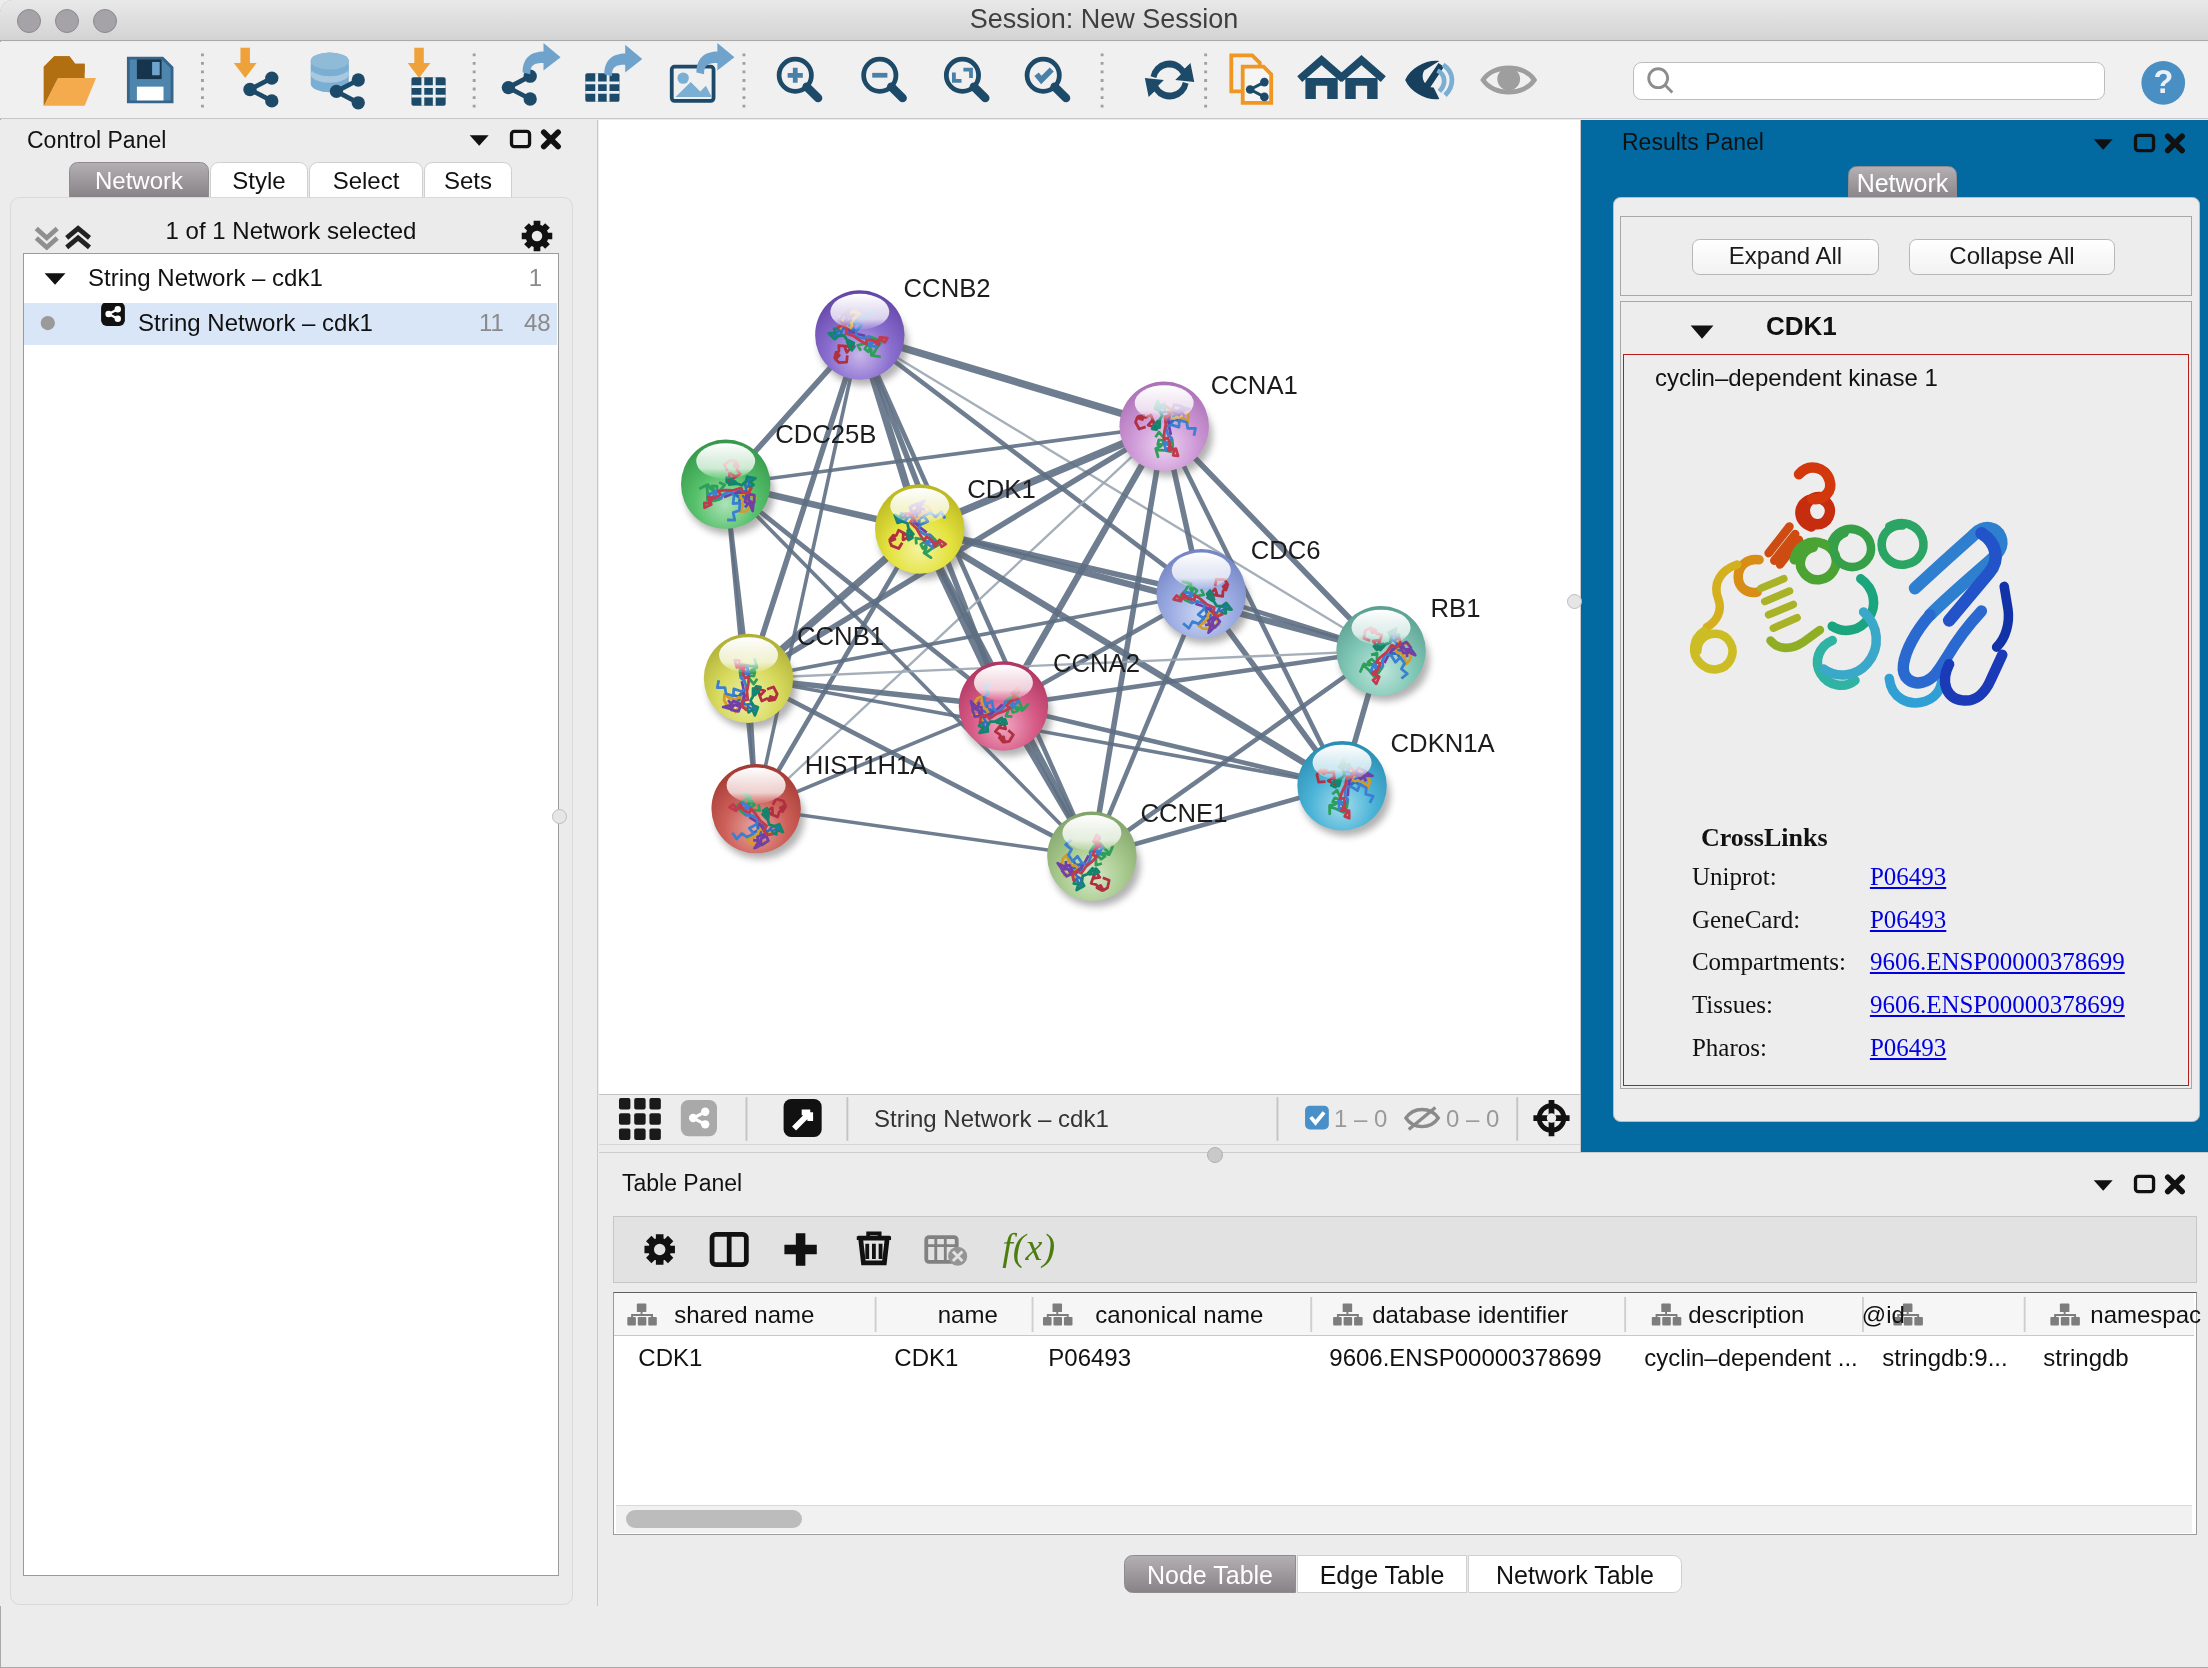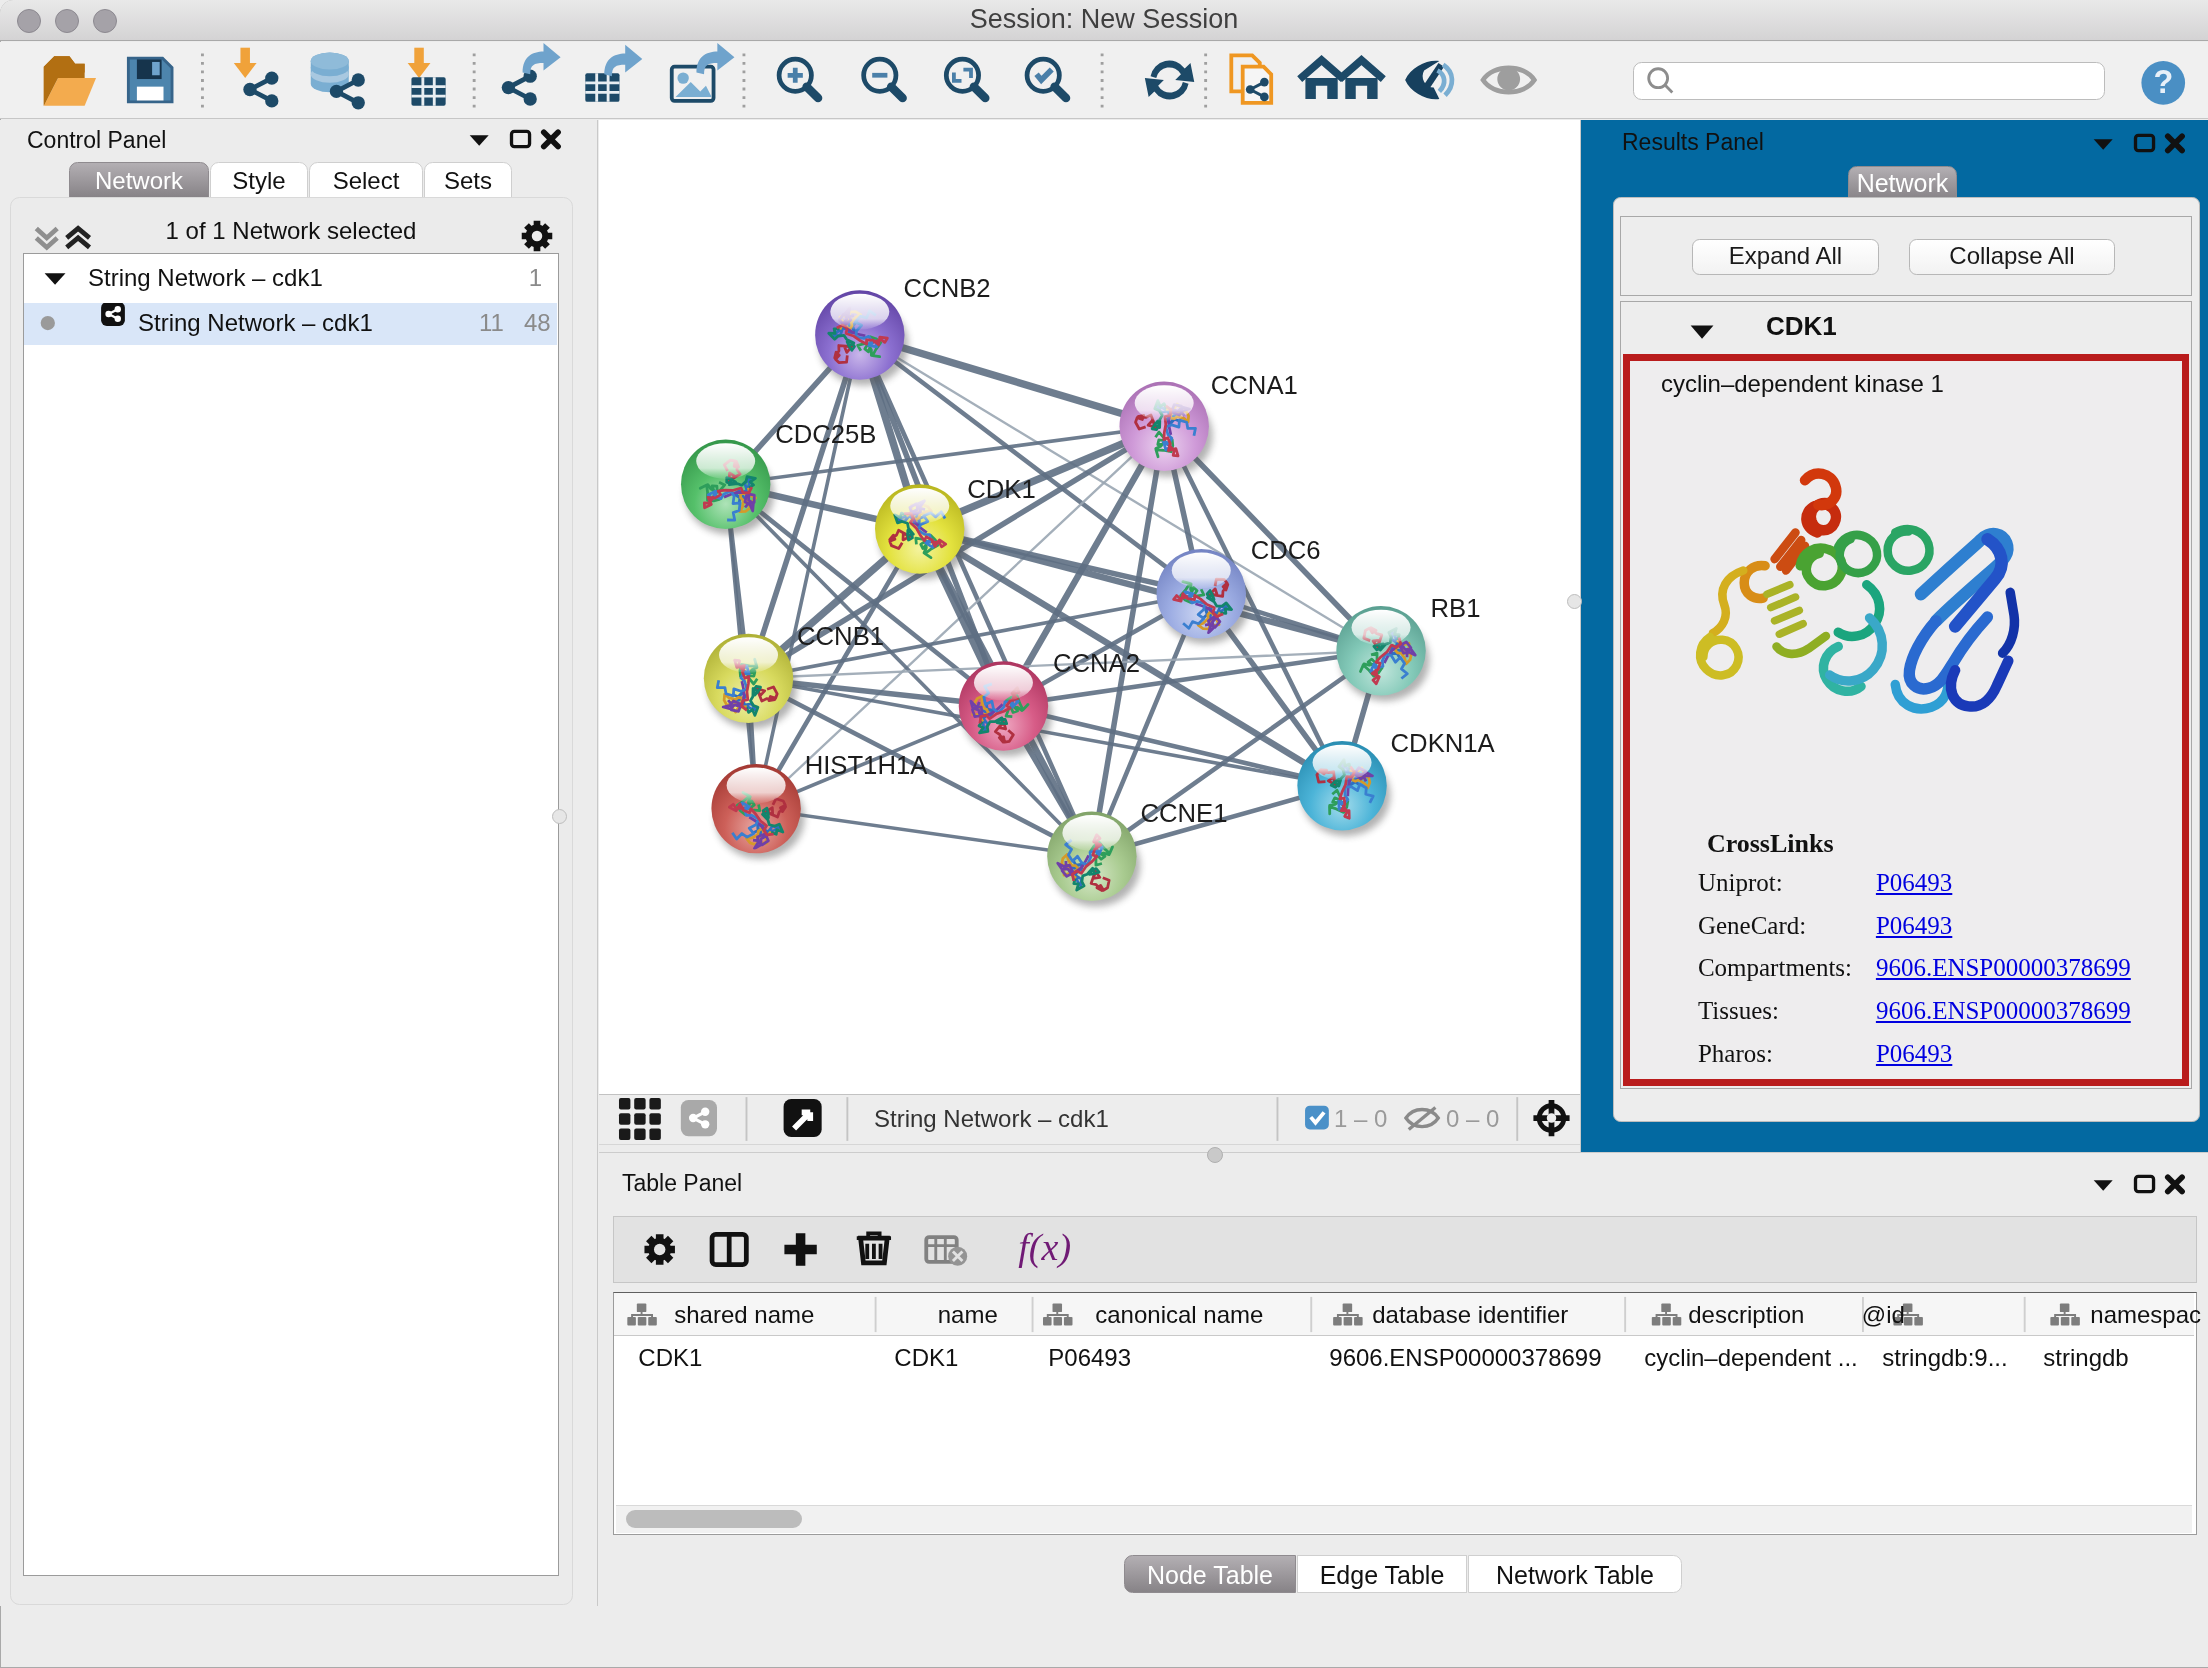--- a/index.html
+++ b/index.html
@@ -577,21 +577,21 @@
     <div class="abs" style="left:32px;top:77px;width:585px;height:923px;background:#ededed;border:1px solid #bdbdbd;border-radius:7.6px;"></div>
     <div class="abs" style="left:39px;top:96px;width:572px;height:80px;border:1px solid #a8a8a8;box-sizing:border-box;">
       <div class="abs btn" style="left:71px;top:22px;width:187px;height:36px;font-size:24px;line-height:32px;">Expand All</div>
       <div class="abs btn" style="left:288px;top:22px;width:206px;height:36px;font-size:24px;line-height:32px;">Collapse All</div>
     </div>
     <div class="abs" style="left:39px;top:181px;width:572px;height:788px;border:1px solid #a8a8a8;box-sizing:border-box;background:#ededed;">
       <svg width="38" height="38" style="position:absolute;left:63px;top:12.4px;" viewBox="0 0 40 40">
           <path d="M7,12 L31,12 L19,26 Z" fill="#111"></path>
         </svg>
       <div class="abs" style="left:145px;top:8.6px;font-size:26px;font-weight:bold;color:#111;">CDK1</div>
-      <div class="abs" style="left:1.9px;top:52px;width:566px;height:732px;border:7px solid #b91c1c;box-sizing:border-box;background:#eeedee;">
+      <div class="abs" style="left:1.9px;top:52px;width:566px;height:732px;border:1px solid #b91c1c;box-sizing:border-box;background:#eeedee;">
         <div class="abs" style="left:31px;top:8.6px;font-size:24px;color:#111;">cyclin–dependent kinase 1</div>
         <svg width="380" height="314" viewBox="0 0 400 330" style="position:absolute;left:23px;top:81px;">
           <g fill="none" stroke-linecap="round">
             <path d="M173,95 c-14,-4 -16,-22 -2,-28 c14,-6 26,6 20,18 c-5,11 -20,10 -24,-2 c-4,-13 8,-22 20,-18" stroke="#c62c0e" stroke-width="11"></path>
             <path d="M160,40 c10,-12 28,-8 32,6 c4,12 -6,22 -18,20" stroke="#d2380c" stroke-width="11"></path>
             <path d="M150,95 l-22,28 m28,-20 l-22,28 m26,-22 l-20,26" stroke="#cc4c12" stroke-width="9"></path>
             <path d="M118,130 c-12,-2 -22,6 -22,18 c0,12 10,18 20,16" stroke="#d88d17" stroke-width="10"></path>
             <path d="M95,135 c-18,6 -26,20 -20,36 c5,13 -2,24 -12,30" stroke="#d4af1e" stroke-width="9"></path>
             <path d="M60,205 c-12,8 -14,24 -4,34 c10,10 26,8 32,-4 c6,-12 -2,-26 -15,-27 c-12,-1 -20,8 -20,18" stroke="#cdbd24" stroke-width="9"></path>
             <path d="M120,160 l24,-10 m-20,24 l26,-11 m-22,25 l26,-11 m-21,25 l25,-11" stroke="#aab327" stroke-width="8"></path>
@@ -651,21 +651,21 @@
           <path d="M-14,-12 h28 l-3,26 h-22 Z" fill="none" stroke="#111" stroke-width="5"></path>
           <path d="M-18,-12 h36 M-6,-12 v-5 h12 v5 M-7,-6 v16 M0,-6 v16 M7,-6 v16" stroke="#111" stroke-width="4" fill="none"></path>
         </g>
         <g transform="translate(348,34)" opacity="0.55">
           <rect x="-20" y="-13" width="32" height="26" rx="3" fill="none" stroke="#333" stroke-width="4"></rect>
           <path d="M-20,-4 h32 M-10,-13 v26 M0,-13 v26" stroke="#333" stroke-width="3"></path>
           <circle cx="13" cy="7" r="10" fill="#555"></circle>
             <path d="M8,2 l10,10 M18,2 l-10,10" stroke="#e2e2e2" stroke-width="3"></path>
         </g>
       </svg>
-      <div class="abs" style="left:404px;top:7.6px;font-size:38px;color:#701a75;font-family:'Liberation Serif',serif;font-style:italic;">f(x)</div>
+      <div class="abs" style="left:388px;top:7.6px;font-size:38px;color:#4d7c0f;font-family:'Liberation Serif',serif;font-style:italic;">f(x)</div>
     </div>
     <div class="abs" style="left:14.3px;top:139px;width:1584px;height:243px;background:#fff;border:1.9px solid #9b9b9b;border-top:1.9px solid #5f5f5f;box-sizing:border-box;">
       <div class="abs" style="left:0;top:0;width:1580px;height:43px;background:#f6f6f6;border-bottom:1.9px solid #c9c9c9;box-sizing:border-box;"></div>
       <svg width="1580" height="43" style="position:absolute;left:0;top:0;" viewBox="0 0 1661 45">
         <g stroke="#cfcfcf" stroke-width="2">
           <path d="M275,4 V41"></path>
             <path d="M440,4 V41"></path>
             <path d="M733,4 V41"></path>
             <path d="M1063,4 V41"></path>
             <path d="M1313,4 V41"></path>

